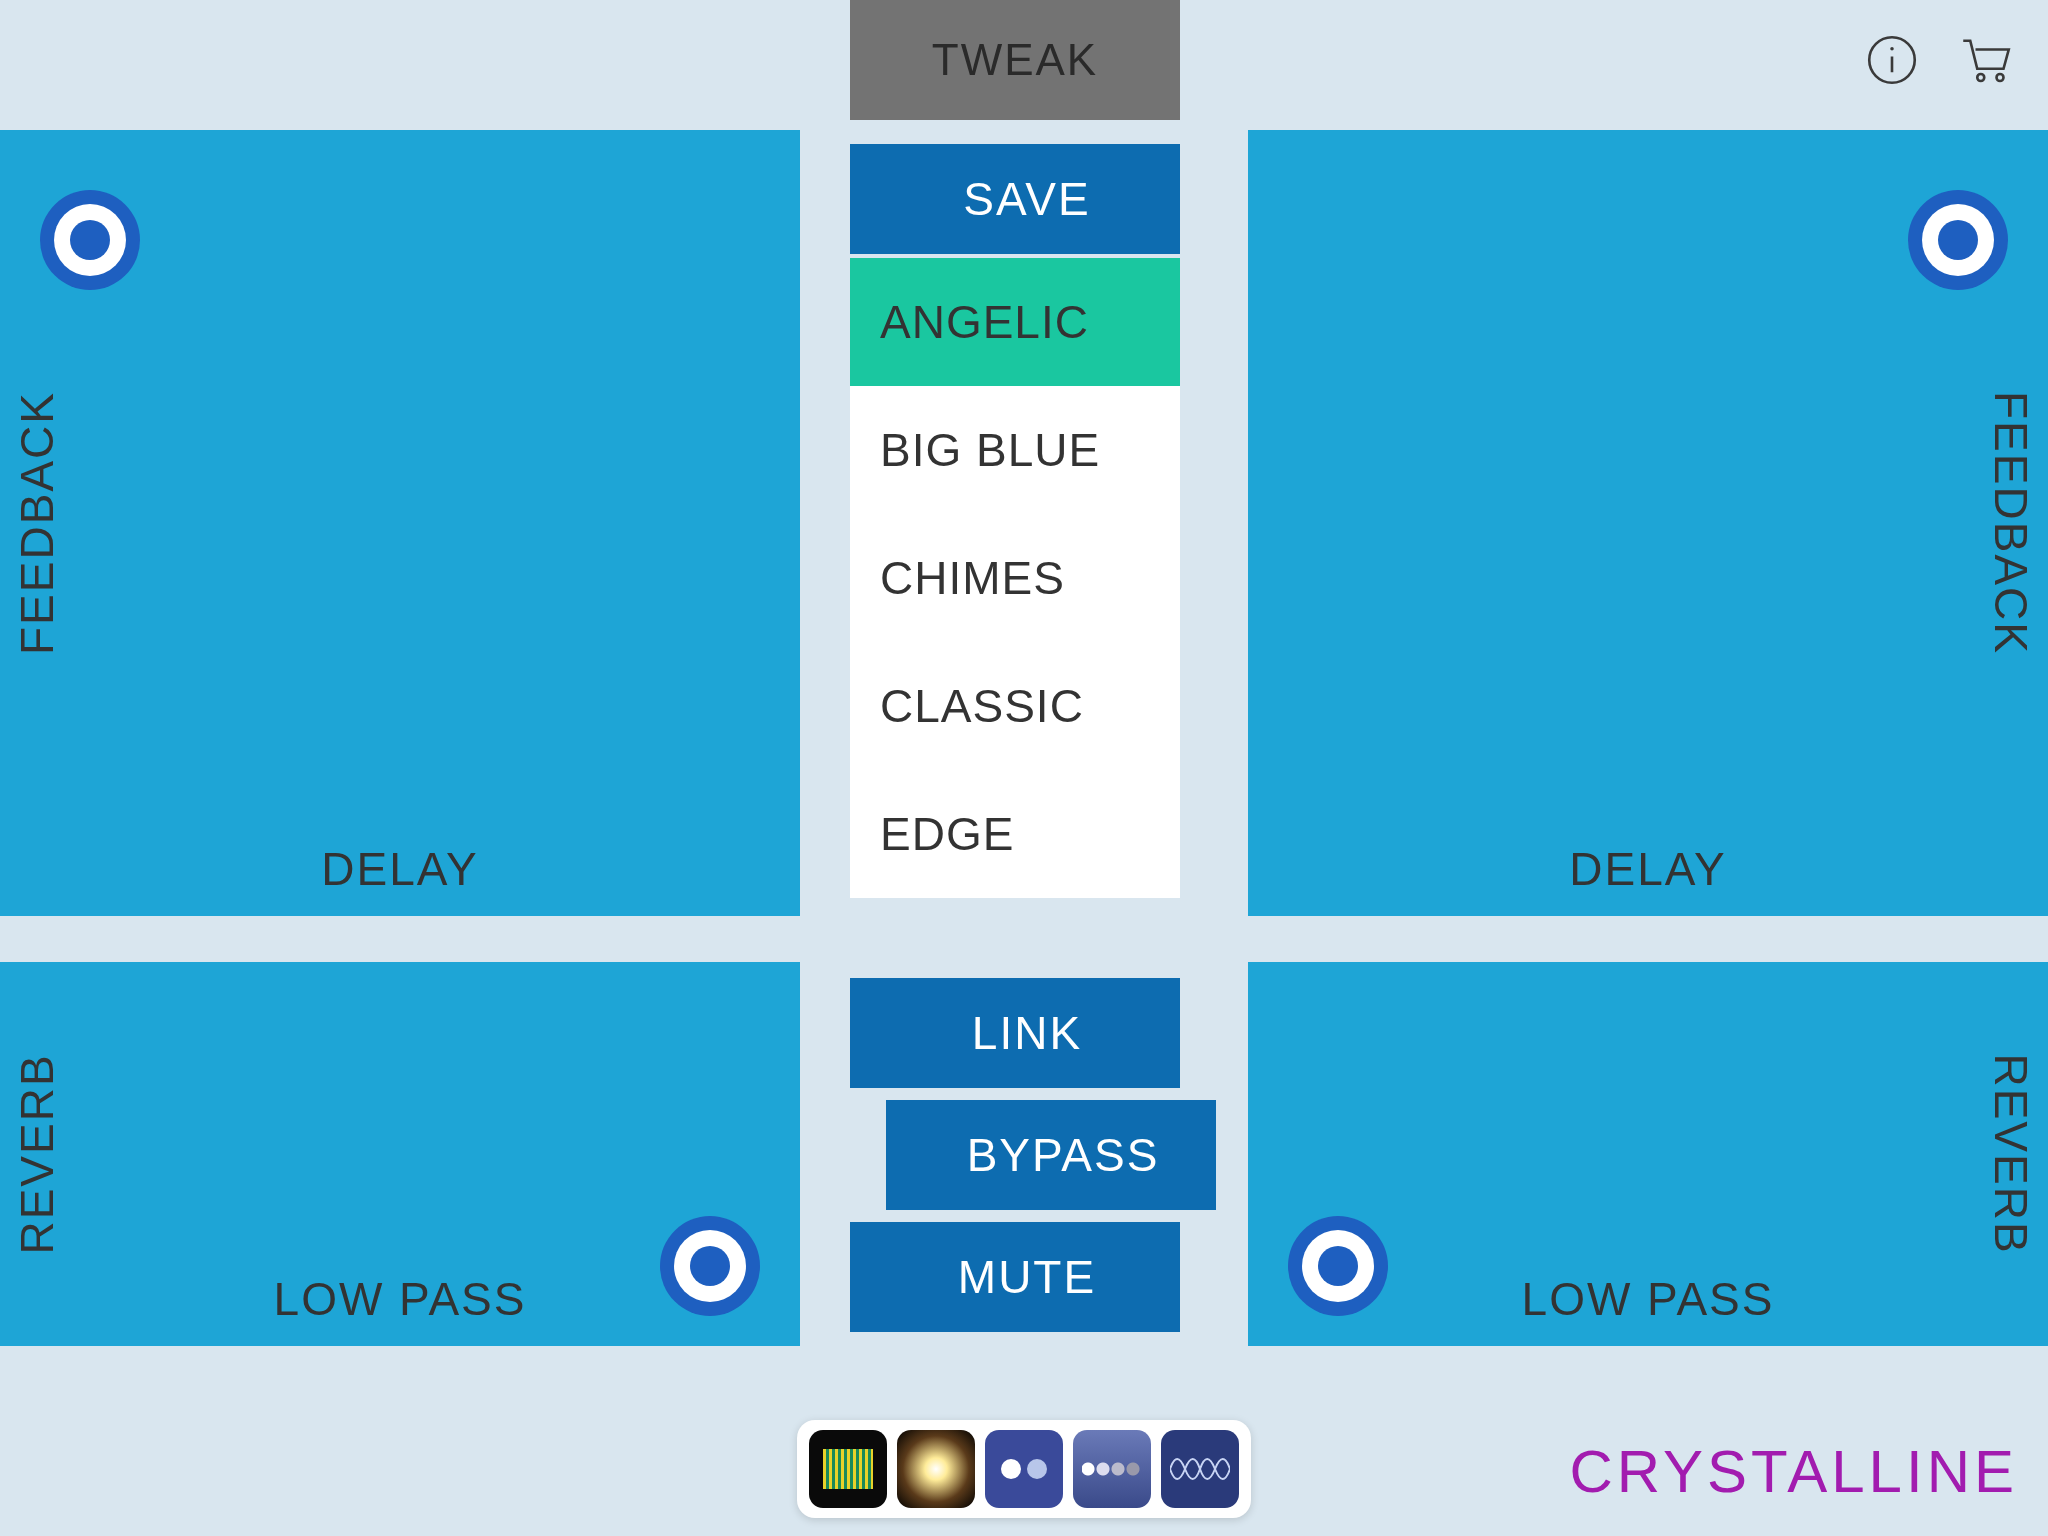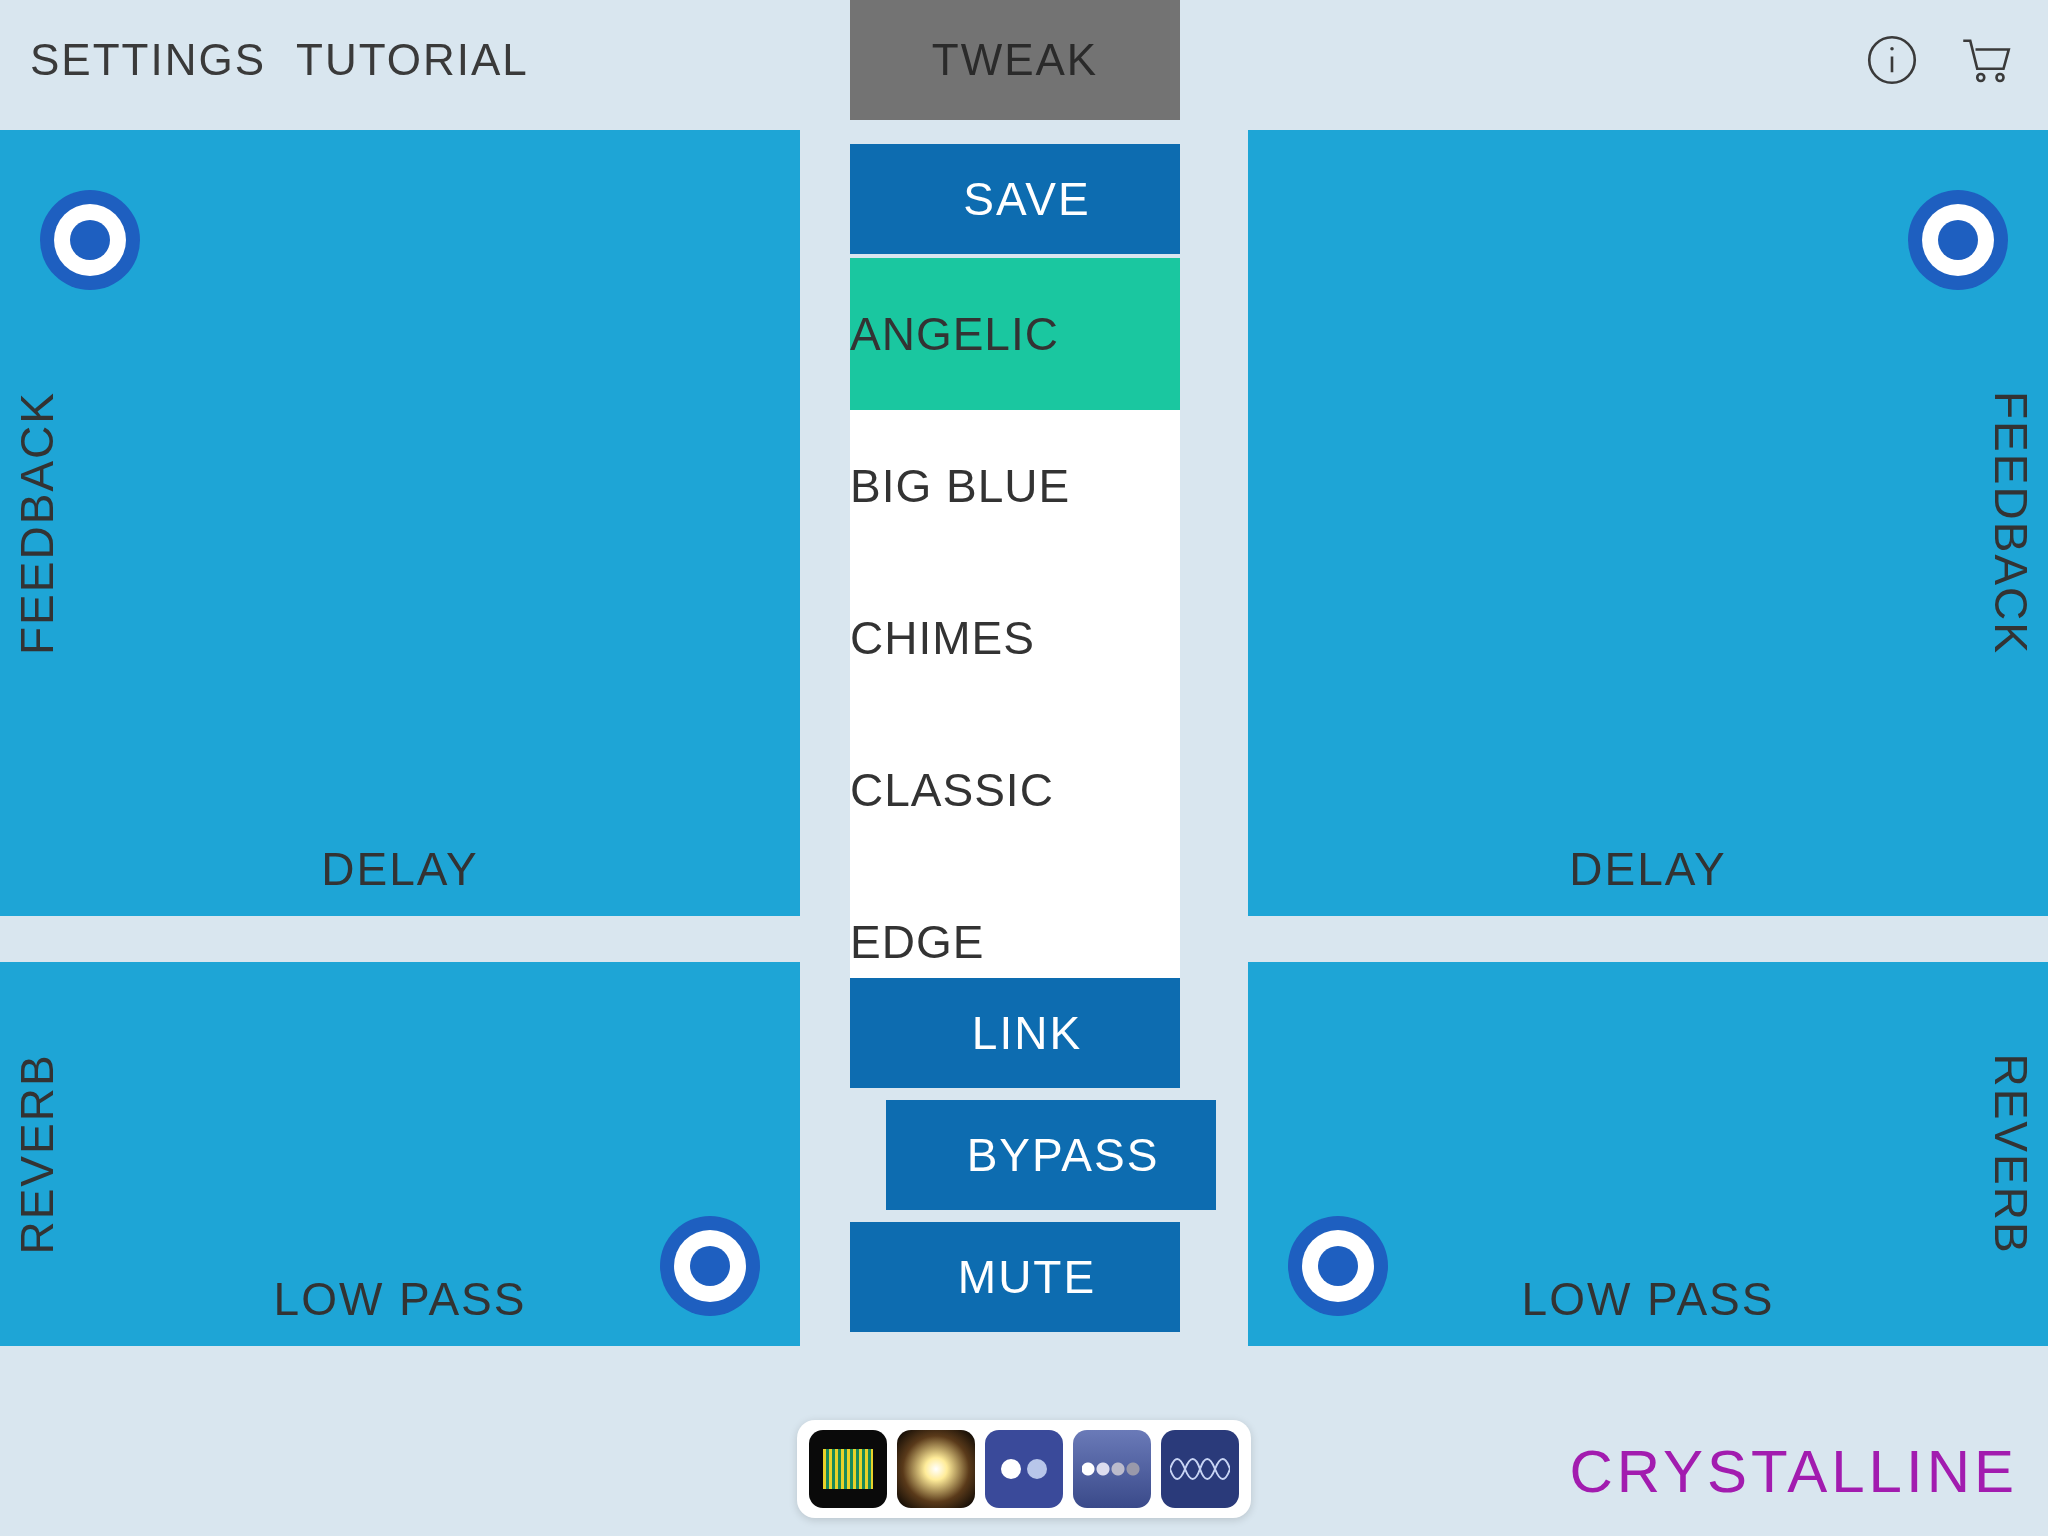--- a/index.html
+++ b/index.html
@@ -129,23 +129,24 @@
     padding-left: 24px;
   }
   .save-btn { top: 144px; }
   .preset-list {
     position: absolute;
     left: 850px; top: 258px;
     width: 330px;
     background: #fff;
   }
   .preset-item {
-    height: 152px;
+    height: 128px;
     display: flex;
     align-items: center;
+    padding-left: 30px;
     font-size: 46px;
     letter-spacing: 1px;
     color: #333;
   }
   .preset-item.selected {
     background: #1ac7a0;
     color: #333;
   }
 
   .link-btn { top: 978px; }
@@ -202,24 +203,20 @@
                 radial-gradient(circle at 60% 50%, #bbc 6px, transparent 7px),
                 radial-gradient(circle at 85% 50%, #99a 6px, transparent 7px);
   }
   .app.a5 { background: #2a3a7a; display:flex; align-items:center; justify-content:center; }
   .app.a5 svg { width:60px; height:40px; }
 </style>
 </head>
 <body>
 
 <div class="topbar">
-  <div class="left">
-    <span>SETTINGS</span>
-    <span>TUTORIAL</span>
-  </div>
   <div class="right">
     <div class="icon-btn">
       <svg viewBox="0 0 64 64">
           <circle cx="32" cy="32" r="26"></circle>
           <line x1="32" y1="28" x2="32" y2="46"></line>
           <circle cx="32" cy="19" r="2" fill="#3a3a3a" stroke="none"></circle>
         </svg>
     </div>
     <div class="icon-btn">
       <svg viewBox="0 0 64 64">

